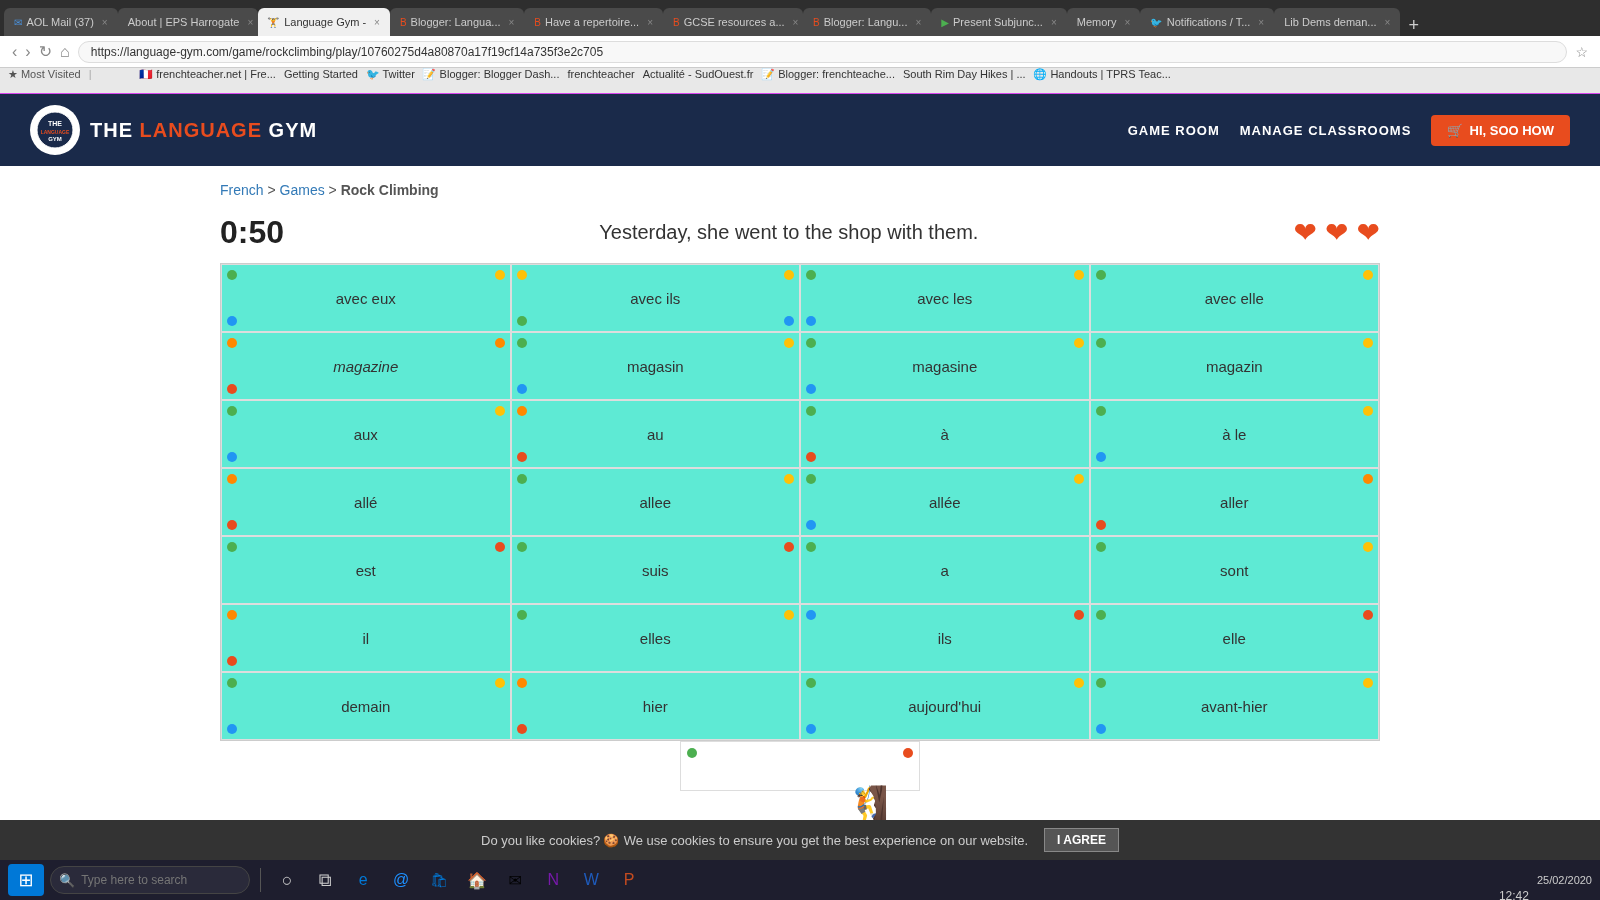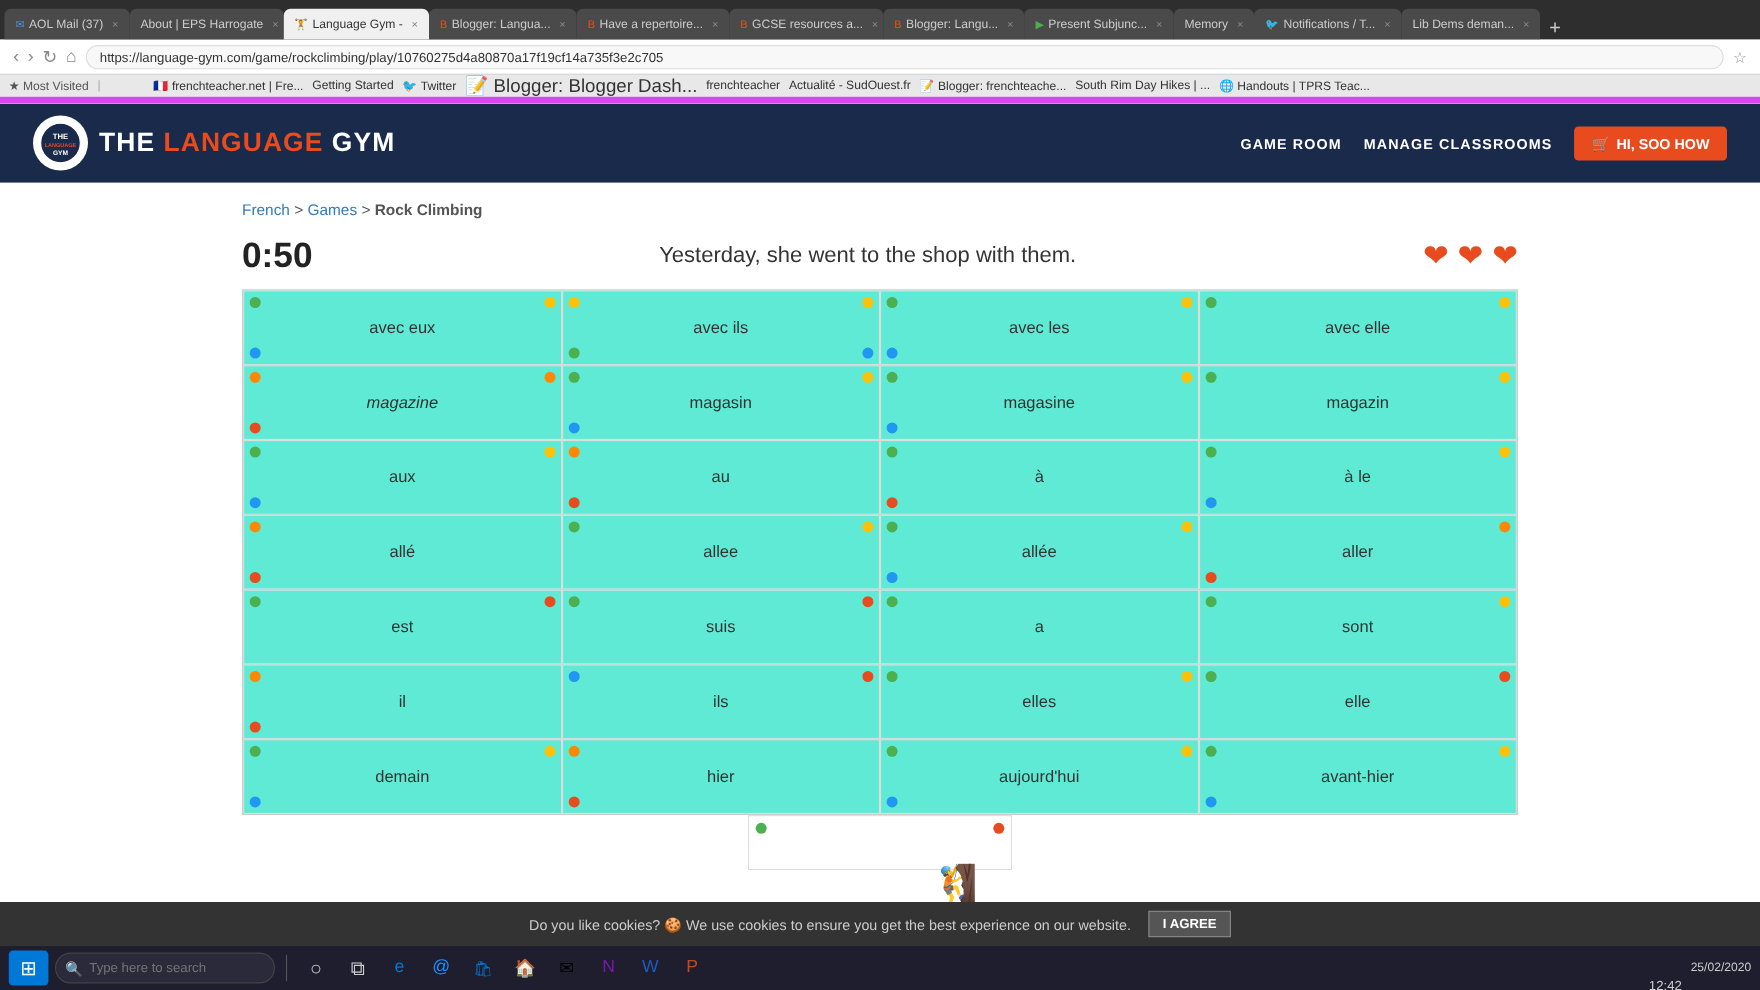--- a/index.html
+++ b/index.html
@@ -4,30 +4,30 @@
   <style>
     * { margin: 0; padding: 0; box-sizing: border-box; }
     body { font-family: Arial, sans-serif; background: #f0f0f0; width: 1600px; height: 900px; overflow: hidden; }
     .tab-bar { background: #2e2e2e; height: 36px; display: flex; align-items: flex-end; padding: 0 4px; overflow: hidden; }
     .tab { display: flex; align-items: center; height: 28px; padding: 0 10px; border-radius: 6px 6px 0 0; font-size: 11px; white-space: nowrap; max-width: 140px; overflow: hidden; cursor: pointer; gap: 4px; }
     .tab.active { background: #f0f0f0; color: #333; }
     .tab.inactive { background: #4a4a4a; color: #ccc; }
     .tab-close { margin-left: 4px; color: #888; font-size: 10px; }
     .address-bar { background: #fff; height: 32px; display: flex; align-items: center; padding: 0 12px; gap: 8px; border-bottom: 1px solid #ccc; }
     .address-bar input { flex: 1; border: none; outline: none; font-size: 12px; color: #333; background: #f8f8f8; padding: 4px 8px; border-radius: 12px; }
-    .bookmarks-bar { background: #e8e8e8; height: 26px; display: flex; align-items: center; padding: 0 8px; gap: 8px; border-bottom: 6px solid #d946ef; font-size: 11px; color: #333; overflow: hidden; }
+    .bookmarks-bar { background: #e8e8e8; height: 26px; display: flex; align-items: flex-start; padding: 0 8px; gap: 8px; border-bottom: 1px solid #d946ef; font-size: 11px; color: #333; overflow: hidden; }
 
     
     .page { background: #fff; height: calc(900px - 26px - 36px - 32px - 26px - 40px); overflow: hidden; }
 
     
     .site-header { background: #1a2a4a; height: 72px; display: flex; align-items: center; justify-content: space-between; padding: 0 30px; }
     .logo-area { display: flex; align-items: center; gap: 10px; }
     .logo-icon { width: 50px; height: 50px; background: #fff; border-radius: 50%; display: flex; align-items: center; justify-content: center; font-weight: bold; font-size: 10px; color: #1a2a4a; }
-    .logo-text { color: #fff; font-size: 24px; font-weight: bold; letter-spacing: 1px; }
+    .logo-text { color: #fff; font-size: 20px; font-weight: bold; letter-spacing: 1px; }
     .logo-text span { color: #e84c1e; }
     .nav-links { display: flex; align-items: center; gap: 20px; }
     .nav-link { color: #fff; font-size: 13px; font-weight: bold; text-decoration: none; letter-spacing: 1px; cursor: pointer; }
     .user-btn { background: #e84c1e; color: #fff; padding: 8px 16px; border-radius: 4px; font-size: 13px; font-weight: bold; cursor: pointer; display: flex; align-items: center; gap: 6px; }
 
     
     .breadcrumb { padding: 16px 220px; font-size: 14px; color: #337ab7; }
     .breadcrumb span { color: #555; }
 
     
@@ -126,21 +126,21 @@
   <input type="text" style="flex: 1 1 0%; border: 1px solid rgb(221, 221, 221); border-radius: 12px; padding: 3px 12px; font-size: 12px; background: rgb(248, 248, 248);" value="https://language-gym.com/game/rockclimbing/play/10760275d4a80870a17f19cf14a735f3e2c705">
   <span style="color:#888;font-size:14px;">☆</span>
 </div>
 
 <div class="bookmarks-bar">
   <span style="cursor:pointer;font-size:11px;color:#555;">★ Most Visited</span>
   <span style="color:#aaa;">|</span>
   <span style="cursor:pointer;font-size:11px;padding-left:40px;">🇫🇷 frenchteacher.net | Fre...</span>
   <span style="cursor:pointer;font-size:11px;">Getting Started</span>
   <span style="cursor:pointer;font-size:11px;">🐦 Twitter</span>
-  <span style="cursor:pointer;font-size:17px;">📝 Blogger: Blogger Dash...</span>
+  <span style="cursor:pointer;font-size:11px;">📝 Blogger: Blogger Dash...</span>
   <span style="cursor:pointer;font-size:11px;">frenchteacher</span>
   <span style="cursor:pointer;font-size:11px;">Actualité - SudOuest.fr</span>
   <span style="cursor:pointer;font-size:11px;">📝 Blogger: frenchteache...</span>
   <span style="cursor:pointer;font-size:11px;">South Rim Day Hikes | ...</span>
   <span style="cursor:pointer;font-size:11px;">🌐 Handouts | TPRS Teac...</span>
 </div>
 
 <div class="page">
 
   <div class="site-header">
@@ -306,28 +306,28 @@
             <div style="text-align: center; font-size: 15px; color: rgb(51, 51, 51); position: absolute; top: 50%; left: 50%; transform: translate(-50%, -50%); width: 100%;">sont</div>
           </div>
         </div>
         <div class="grid-row">
           <div class="grid-cell" style="position: relative; min-height: 68px;">
             <div style="width: 10px; height: 10px; border-radius: 50%; background: rgb(255, 136, 0); position: absolute; top: 5px; left: 5px;"></div>
             <div style="width: 10px; height: 10px; border-radius: 50%; background: rgb(232, 76, 30); position: absolute; bottom: 5px; left: 5px;"></div>
             <div style="text-align: center; font-size: 15px; color: rgb(51, 51, 51); position: absolute; top: 50%; left: 50%; transform: translate(-50%, -50%); width: 100%;">il</div>
           </div>
           <div class="grid-cell" style="position: relative; min-height: 68px;">
+            <div style="width: 10px; height: 10px; border-radius: 50%; background: rgb(76, 175, 80); position: absolute; top: 5px; left: 5px;"></div>
+            <div style="width: 10px; height: 10px; border-radius: 50%; background: rgb(255, 193, 7); position: absolute; top: 5px; right: 5px;"></div>
+            <div style="text-align: center; font-size: 15px; color: rgb(51, 51, 51); position: absolute; top: 50%; left: 50%; transform: translate(-50%, -50%); width: 100%;">elles</div>
+          </div>
+          <div class="grid-cell" style="position: relative; min-height: 68px;">
             <div style="width: 10px; height: 10px; border-radius: 50%; background: rgb(33, 150, 243); position: absolute; top: 5px; left: 5px;"></div>
             <div style="width: 10px; height: 10px; border-radius: 50%; background: rgb(232, 76, 30); position: absolute; top: 5px; right: 5px;"></div>
             <div style="text-align: center; font-size: 15px; color: rgb(51, 51, 51); position: absolute; top: 50%; left: 50%; transform: translate(-50%, -50%); width: 100%;">ils</div>
-          </div>
-          <div class="grid-cell" style="position: relative; min-height: 68px;">
-            <div style="width: 10px; height: 10px; border-radius: 50%; background: rgb(76, 175, 80); position: absolute; top: 5px; left: 5px;"></div>
-            <div style="width: 10px; height: 10px; border-radius: 50%; background: rgb(255, 193, 7); position: absolute; top: 5px; right: 5px;"></div>
-            <div style="text-align: center; font-size: 15px; color: rgb(51, 51, 51); position: absolute; top: 50%; left: 50%; transform: translate(-50%, -50%); width: 100%;">elles</div>
           </div>
           <div class="grid-cell" style="position: relative; min-height: 68px;">
             <div style="width: 10px; height: 10px; border-radius: 50%; background: rgb(76, 175, 80); position: absolute; top: 5px; left: 5px;"></div>
             <div style="width: 10px; height: 10px; border-radius: 50%; background: rgb(232, 76, 30); position: absolute; top: 5px; right: 5px;"></div>
             <div style="text-align: center; font-size: 15px; color: rgb(51, 51, 51); position: absolute; top: 50%; left: 50%; transform: translate(-50%, -50%); width: 100%;">elle</div>
           </div>
         </div>
         <div class="grid-row">
           <div class="grid-cell" style="position: relative; min-height: 68px;">
             <div style="width: 10px; height: 10px; border-radius: 50%; background: rgb(76, 175, 80); position: absolute; top: 5px; left: 5px;"></div>

